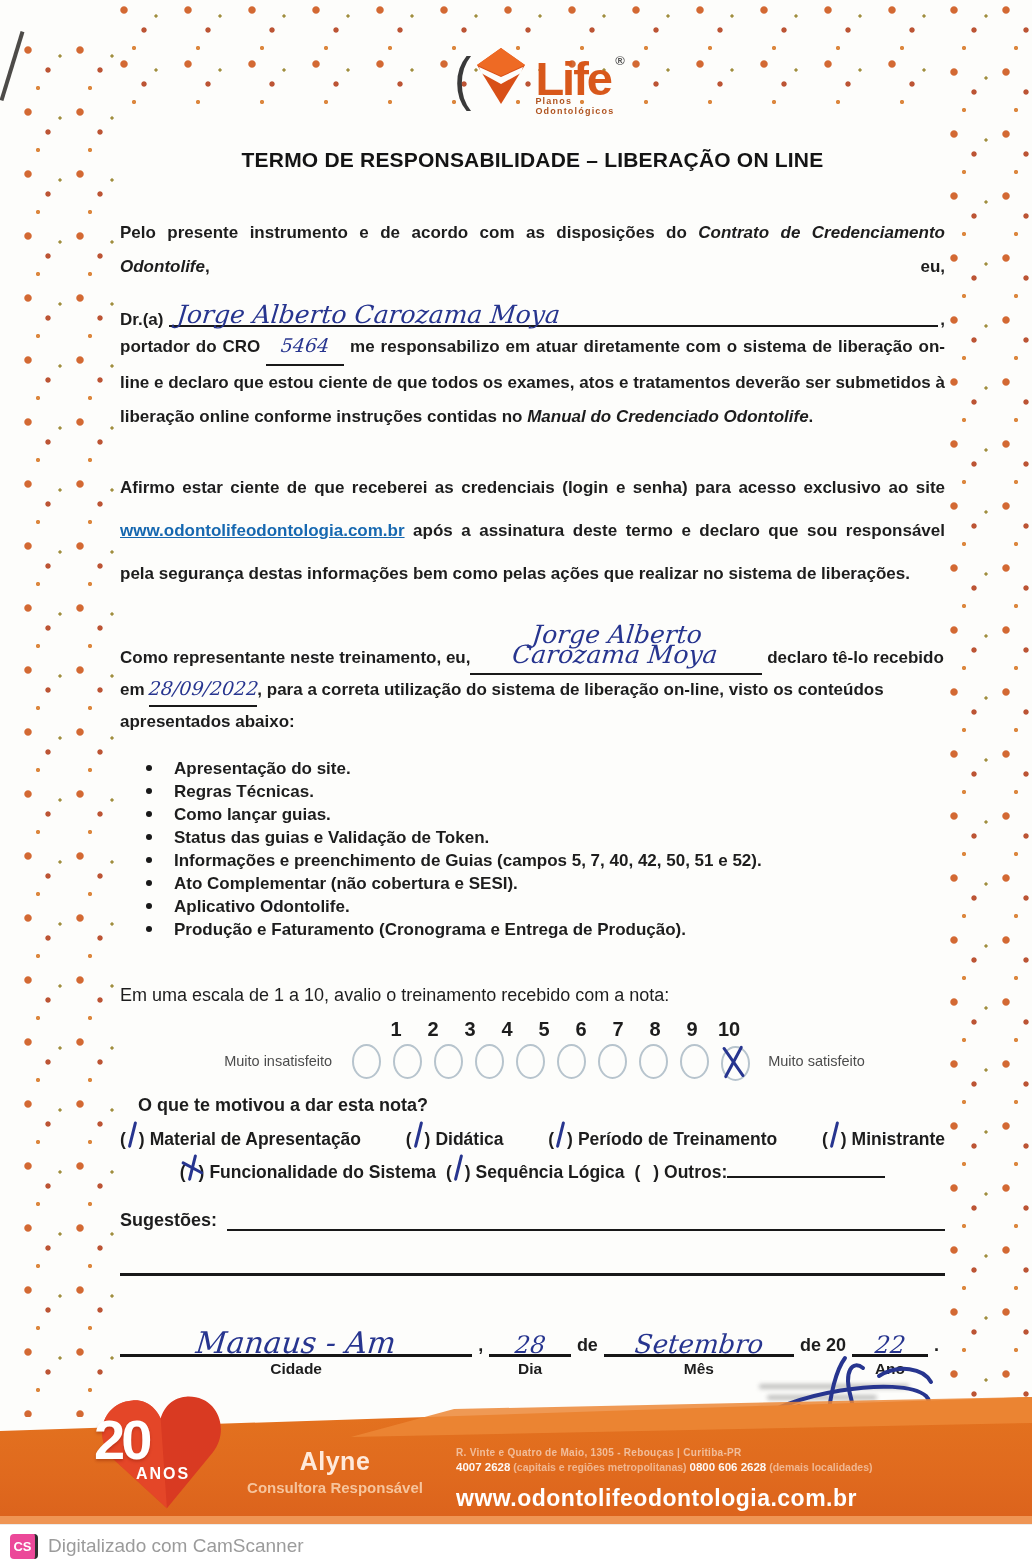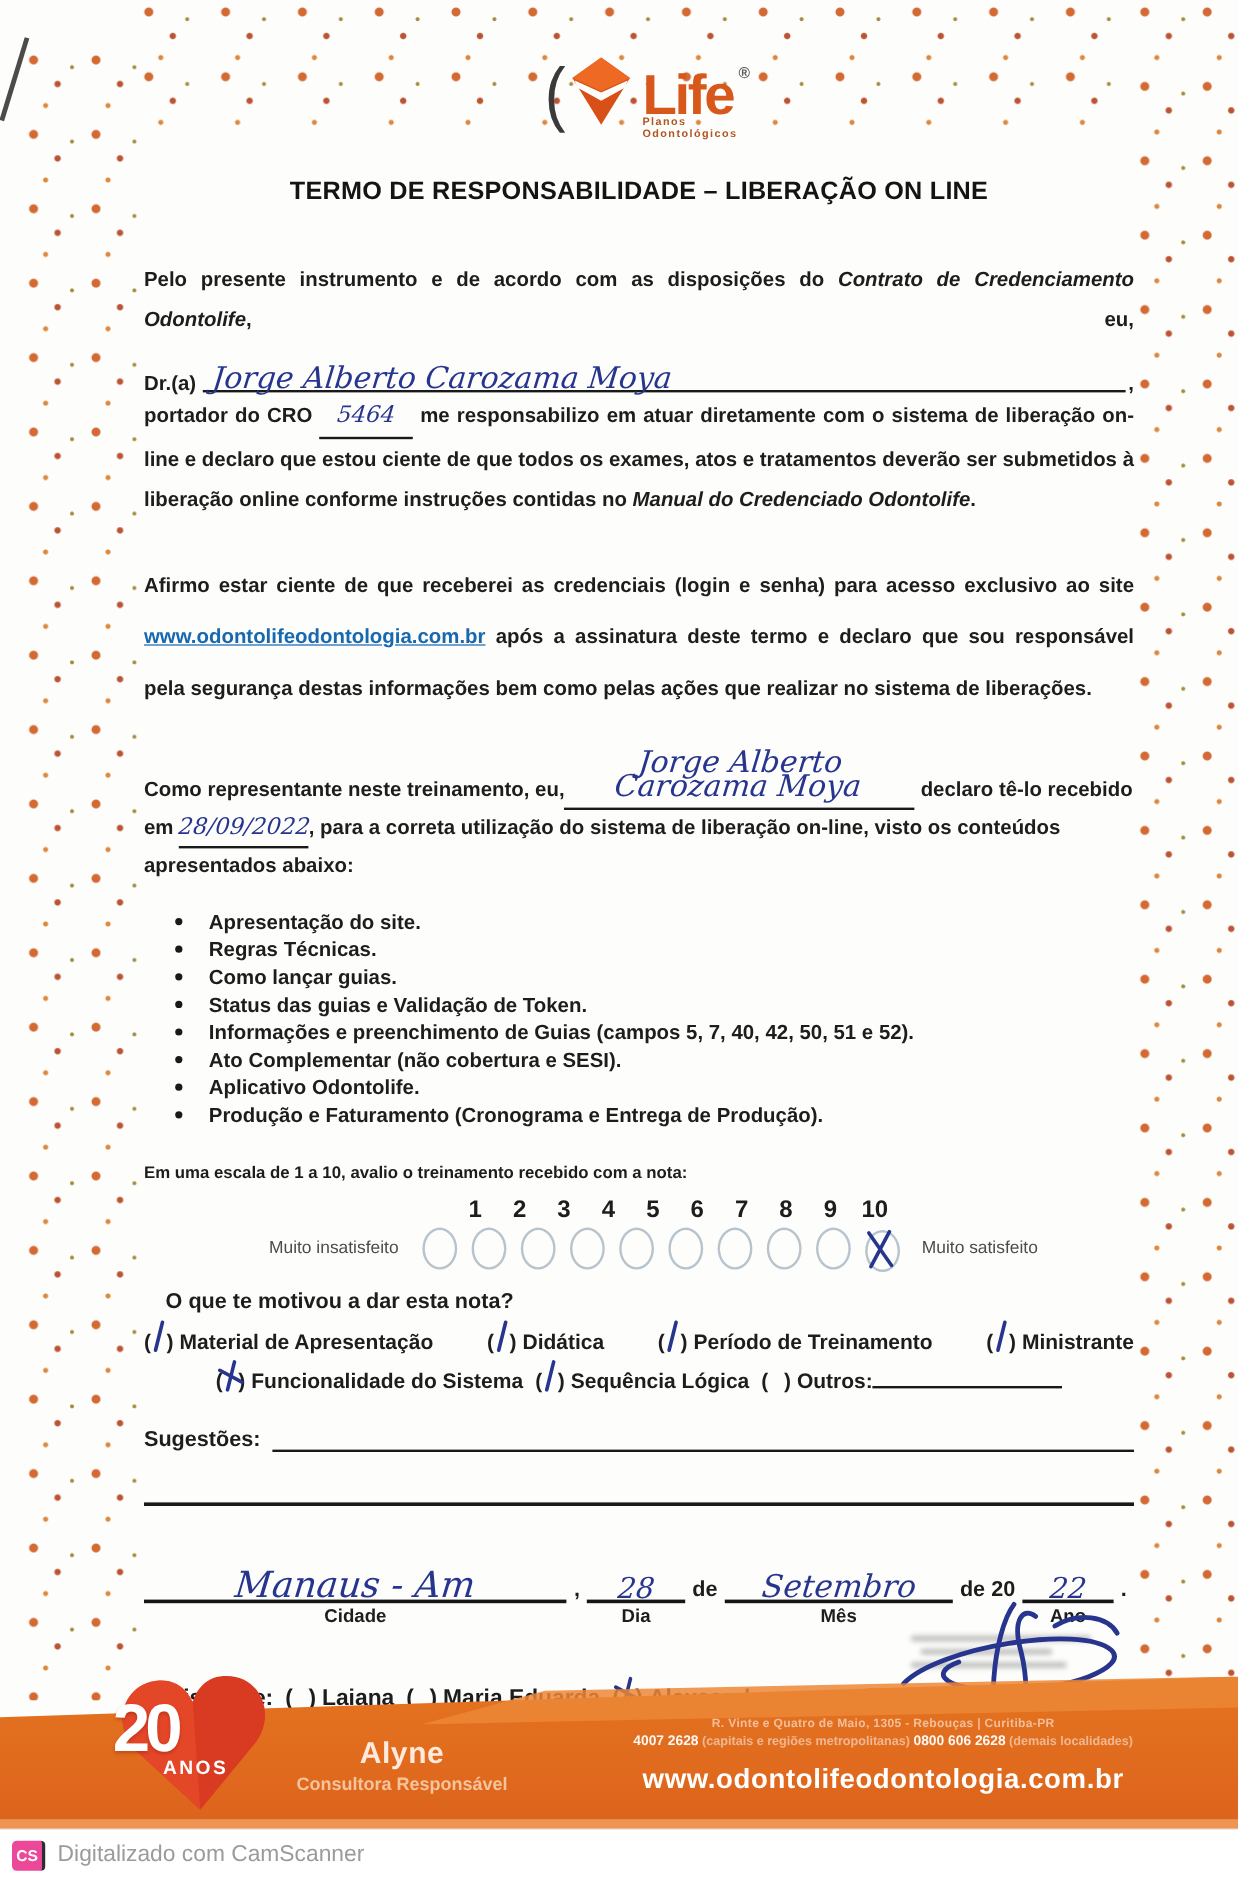--- a/index.html
+++ b/index.html
@@ -52,21 +52,21 @@
       vertical-align:baseline;}
   .u-cro{width:78px;}
   .u-name2{width:292px;}
   .u-date{width:108px;}
   
   .topics{margin:20px 0 0 26px;padding:0;list-style:none;}
   .topics li{display:flex;align-items:baseline;font-size:17px;font-weight:700;line-height:23px;}
   .bdot{width:6px;height:6px;border-radius:50%;background:#191919;margin-right:22px;
       flex:0 0 auto;position:relative;top:-3px;}
   
-  .scale-q{margin-top:28px;font-size:14px;font-weight:700;}
+  .scale-q{margin-top:44px;font-size:18px;font-weight:400;}
   .num-row{margin-top:12px;display:flex;justify-content:center;gap:13px;transform:translateX(30px);
       font-size:20px;font-weight:700;}
   .num-row span{min-width:24px;text-align:center;}
   .circ-row{margin-top:2px;display:flex;justify-content:center;align-items:center;gap:12px;
       transform:translateX(12px);height:36px;}
   .circ{width:25px;height:31px;border:2px solid #b7c4cd;border-radius:50%;flex:0 0 auto;}
   .circ-wrap{position:relative;width:25px;height:31px;flex:0 0 auto;}
   .circ-wrap .circ{position:absolute;left:0;top:0;}
   .xmark{position:absolute;left:-2px;top:0;width:30px;height:32px;}
   .xmark::before,.xmark::after{content:"";position:absolute;left:13px;top:-2px;width:3px;height:36px;
@@ -130,21 +130,21 @@
   .band-strip{position:absolute;left:0;right:0;bottom:0;height:9px;background:#ef9554;}
   .heart{position:absolute;left:94px;top:-12px;width:138px;height:134px;}
   .heart svg{position:absolute;left:0;top:0;}
   .heart-num{position:absolute;left:0;width:100%;top:22px;text-align:left;font-size:56px;
       font-weight:700;color:#fff;letter-spacing:-4px;text-shadow:0 2px 3px rgba(120,20,0,.35);}
   .heart-word{position:absolute;left:0;width:100%;top:80px;text-align:center;font-size:16px;
       font-weight:700;color:#fff;letter-spacing:2px;}
   .consult{position:absolute;left:230px;top:50px;width:210px;text-align:center;}
   .consult-name{font-size:25px;font-weight:700;color:#ffeadb;letter-spacing:.5px;}
   .consult-role{font-size:15px;font-weight:700;color:#f6c49c;margin-top:3px;}
-  .banner-right{position:absolute;right:16px;top:34px;width:560px;text-align:center;}
+  .banner-right{position:absolute;right:16px;top:50px;width:560px;text-align:left;}
   .addr{font-size:10px;color:rgba(255,255,255,.55);font-weight:700;letter-spacing:.3px;}
   .phone{font-size:10.5px;color:rgba(255,255,255,.5);font-weight:700;margin-top:3px;}
   .phone b{color:rgba(255,255,255,.95);font-size:11.5px;}
   .site{margin-top:12px;font-size:23px;font-weight:700;color:#fff;letter-spacing:.5px;}
   
   .cs-bar{position:absolute;left:0;right:0;bottom:0;height:42px;background:#fff;z-index:4;
       border-top:1px solid #ececec;display:flex;align-items:center;padding-left:10px;}
   .cs-icon{width:25px;height:25px;background:#ec4899;border-radius:4px;color:#fff;font-size:13px;
       font-weight:700;display:flex;align-items:center;justify-content:center;
       border-right:3px solid #2e2e2e;}

